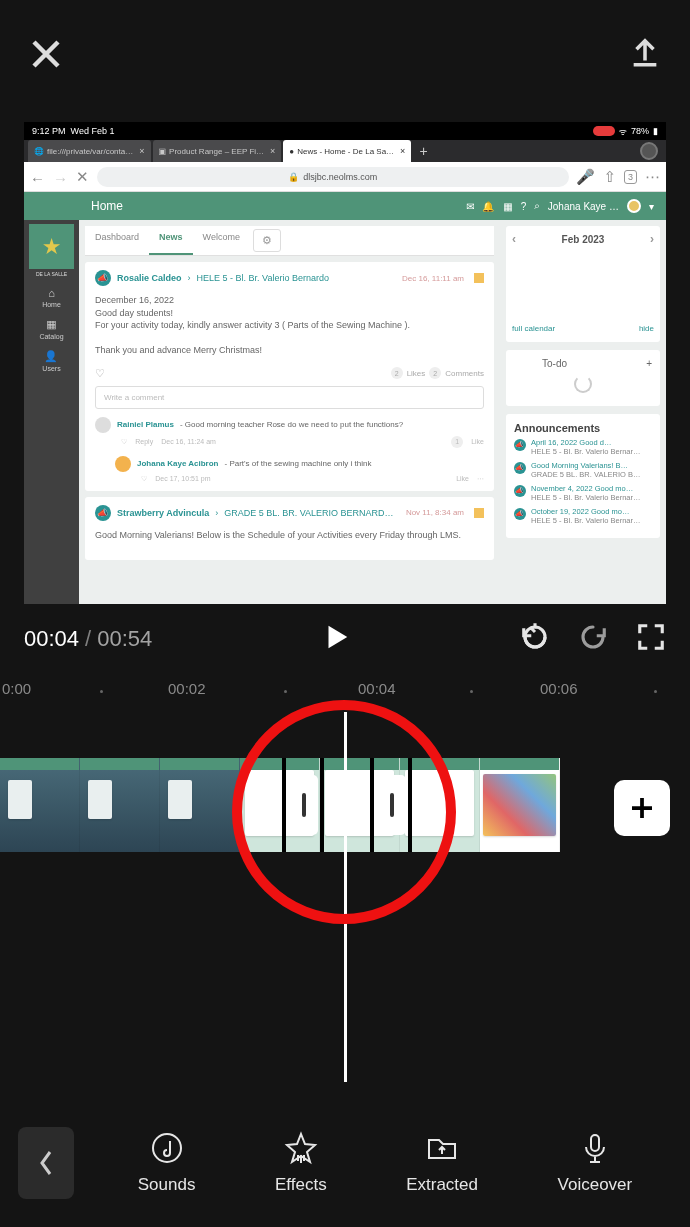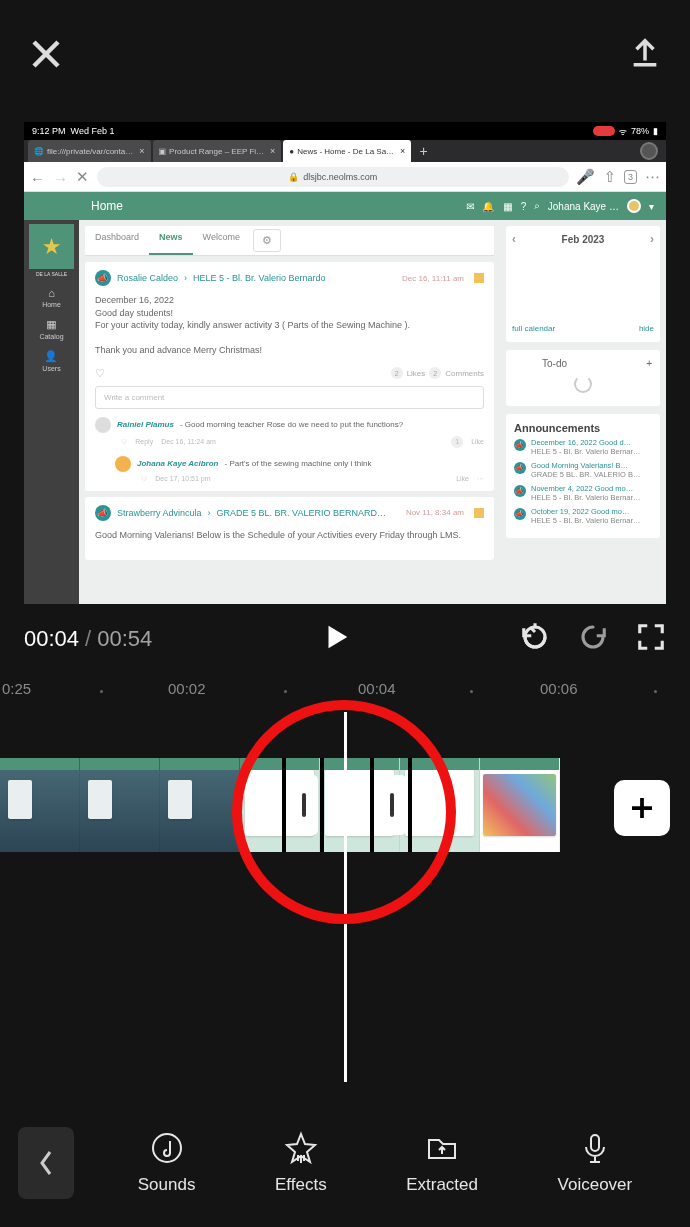--- a/index.html
+++ b/index.html
@@ -98,35 +98,35 @@
   .lms-side-item{margin-top:10px;text-align:center;cursor:pointer;}
   .lms-side-item .ic{font-size:11px;display:block;margin-bottom:2px;}
   .lms-main { flex:1; background:#ecefee; padding:6px; overflow:hidden;}
   .lms-tabs { background:#fff; display:flex; font-size:9px; color:#888; border-bottom:1px solid #e0e0e0;}
   .lms-tab { padding:6px 10px; cursor:pointer;}
   .lms-tab.active{color:#4f9478;border-bottom:2px solid #4f9478;font-weight:600;}
   .lms-tabs .gear{margin-left:auto;padding:4px 8px;color:#999;font-size:11px;border:1px solid #ddd;border-radius:3px;margin:3px;}
   .feed-card { background:#fff; border-radius:3px; margin-top:6px; padding:8px 10px; font-size:9px; color:#555;}
   .post-head{display:flex;align-items:center;gap:6px;}
   .post-av{width:16px;height:16px;border-radius:50%;background:#2a9393;color:#fff;display:flex;align-items:center;justify-content:center;font-size:9px;}
-  .post-name{color:#2a9393;font-weight:400;}
+  .post-name{color:#2a9393;font-weight:700;}
   .post-chev{color:#2a9393;}
   .post-class{color:#2a9393;}
   .post-time{margin-left:auto;color:#d59a9a;font-size:8px;}
   .post-flag{width:10px;height:10px;background:#f3c15b;margin-left:4px;}
   .post-body{margin:8px 0 10px 0;line-height:1.4;color:#666;}
   .post-foot{display:flex;align-items:center;color:#aaa;font-size:8px;gap:6px;}
   .post-foot .heart{font-size:11px;}
   .post-foot .right{margin-left:auto;display:flex;gap:4px;align-items:center;}
   .badge{background:#eee;border-radius:50%;width:12px;height:12px;display:inline-flex;align-items:center;justify-content:center;font-size:7px;}
   .comment-box{border:1px solid #ddd;border-radius:3px;padding:6px 8px;color:#bbb;font-size:8px;margin-top:6px;}
   .reply-row{display:flex;align-items:center;gap:6px;margin-top:8px;font-size:8px;}
   .reply-row .av{width:16px;height:16px;border-radius:50%;background:#ddd;}
   .reply-row .av.or{background:#f3b24d;}
-  .reply-row .name{color:#2a9393;font-weight:600;font-style:italic;}
+  .reply-row .name{color:#2a9393;font-weight:600;}
   .reply-row .txt{color:#666;}
   .reply-meta{display:flex;gap:8px;color:#bbb;font-size:7px;margin-left:26px;margin-top:3px;align-items:center;}
   .lms-right { width:160px; padding-left:6px;}
   .cal-box{background:#fff;border-radius:3px;padding:6px;height:116px;}
   .cal-top{display:flex;align-items:center;justify-content:space-between;font-size:10px;color:#555;font-weight:600;}
   .cal-top .chev{color:#999;cursor:pointer;font-size:12px;}
   .cal-foot{display:flex;justify-content:space-between;font-size:8px;color:#2a9393;margin-top:78px;}
   .todo-box{background:#fff;border-radius:3px;padding:8px;margin-top:8px;height:56px;}
   .todo-box .hd{display:flex;justify-content:space-between;font-size:10px;color:#666;margin-left:28px;}
   .spinner{margin:6px auto 0;width:18px;height:18px;border:2px solid #ccc;border-top-color:transparent;border-radius:50%;}
@@ -386,21 +386,21 @@
                 <span>To-do</span>
                 <span>+</span>
               </div>
             <div class="spinner"></div>
           </div>
           <div class="ann-box">
             <div class="hd">Announcements</div>
             <div class="ann-item">
                 <div class="ic">📣</div>
                 <div>
-                  <div class="t">December 16, 2022 Good d…</div>
+                  <div class="t">April 16, 2022 Good d…</div>
                   <div class="s">HELE 5 - Bl. Br. Valerio Bernar…</div>
                 </div>
               </div>
             <div class="ann-item">
                 <div class="ic">📣</div>
                 <div>
                   <div class="t">Good Morning Valerians! B…</div>
                   <div class="s">GRADE 5 BL. BR. VALERIO B…</div>
                 </div>
               </div>
@@ -444,21 +444,21 @@
           <path d="M20 12 A8 8 0 1 1 12 4" stroke-linecap="round"></path>
           <path d="M21 5 L21 11 L15 11"></path>
         </svg></div>
     <div class="fs"><svg viewBox="0 0 24 24">
           <path d="M3 9 V3 H9 M15 3 H21 V9 M21 15 V21 H15 M9 21 H3 V15"></path>
         </svg></div>
   </div>
 </div>
 
 <div class="ruler">
-  <span style="left:2px">0:25</span>
+  <span style="left:2px">0:00</span>
   <div class="dot" style="left:100px"></div>
   <span style="left:168px">00:02</span>
   <div class="dot" style="left:284px"></div>
   <span style="left:358px">00:04</span>
   <div class="dot" style="left:470px"></div>
   <span style="left:540px">00:06</span>
   <div class="dot" style="left:654px"></div>
 </div>
 
 <div class="timeline-wrap">

